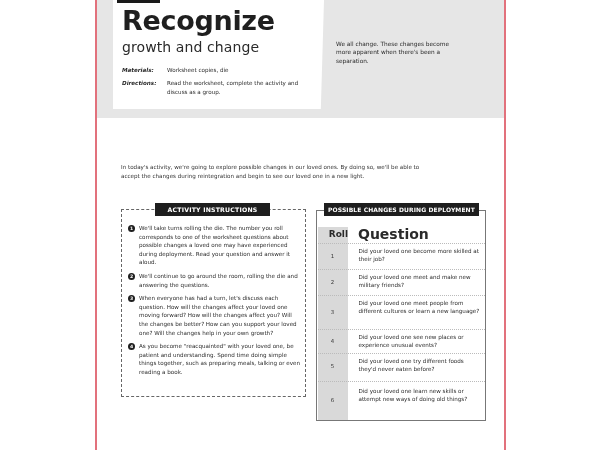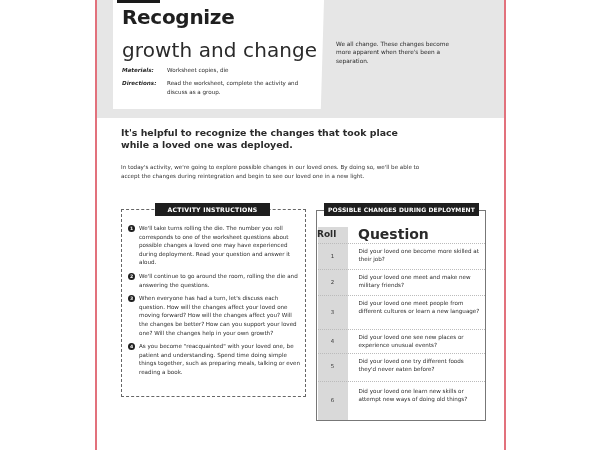--- a/index.html
+++ b/index.html
@@ -8,22 +8,22 @@
 
   .page { position: absolute; left: 0; top: 0; width: 600px; height: 450px; background: #fff; }
   .rule { position: absolute; top: 0; width: 2px; height: 450px; background: #e2717c; }
   .rule.left { left: 95px; }
   .rule.right { left: 504px; }
 
   .header-band { position: absolute; left: 97px; top: 0; width: 407px; height: 118px; background: #e6e6e6; }
   .card { position: absolute; left: 113px; top: 0; width: 211px; height: 109px; background: #fff;
           clip-path: polygon(0 0, 100% 0, 98.5% 100%, 0 100%); }
   .card-tab { position: absolute; left: 4px; top: 0; width: 43px; height: 3px; background: #1a1a1a; }
-  .title { position: absolute; left: 9px; top: 7px; font-size: 20px; font-weight: bold; letter-spacing: -0.3px; color: #1f1f1f; line-height: 1; }
-  .subtitle { position: absolute; left: 9px; top: 40px; font-size: 20px; color: #2a2a2a; line-height: 1; letter-spacing: 0.1px; }
+  .title { position: absolute; left: 9px; top: 7px; font-size: 27px; font-weight: bold; letter-spacing: -0.3px; color: #1f1f1f; line-height: 1; }
+  .subtitle { position: absolute; left: 9px; top: 40px; font-size: 14px; color: #2a2a2a; line-height: 1; letter-spacing: 0.1px; }
   .meta { position: absolute; left: 9px; font-size: 5.6px; line-height: 9px; color: #2b2b2b; }
   .meta .k { position: absolute; left: 0; font-style: italic; font-weight: bold; width: 42px; }
   .meta .v { position: absolute; left: 45px; width: 150px; }
   .meta.m1 { top: 66px; width: 200px; height: 10px; }
   .meta.m2 { top: 79px; width: 200px; height: 20px; }
 
   .tagline { position: absolute; left: 336px; top: 40px; width: 120px; font-size: 5.8px; line-height: 8.3px; color: #2b2b2b; }
 
   .heading { position: absolute; left: 121px; top: 127px; width: 300px; font-size: 9.4px; font-weight: bold; line-height: 12px; color: #2a2a2a; }
   .intro { position: absolute; left: 121px; top: 163px; width: 300px; font-size: 5.6px; line-height: 9.4px; color: #333; }
@@ -33,21 +33,21 @@
                  font-size: 6.2px; font-weight: bold; text-align: center; line-height: 13px; letter-spacing: 0.2px; }
   .steps { position: absolute; left: 127px; top: 224px; width: 175px; }
   .step { position: relative; padding-left: 12px; font-size: 5.6px; line-height: 8.6px; color: #2b2b2b; margin-bottom: 5px; }
   .step .num { position: absolute; left: 1px; top: 1px; width: 7px; height: 7px; border-radius: 50%; background: #1e1e1e; color: #fff;
                font-size: 4.6px; font-weight: bold; text-align: center; line-height: 7px; }
 
   .table-box { position: absolute; left: 316px; top: 210px; width: 170px; height: 211px; border: 1.5px solid #777; background: #fff; }
   .table-label { position: absolute; left: 324px; top: 203px; width: 155px; height: 13px; background: #1e1e1e; color: #fff;
                  font-size: 6px; font-weight: bold; text-align: center; line-height: 13px; letter-spacing: 0.1px; }
   .roll-col { position: absolute; left: 317.5px; top: 227px; width: 30px; height: 192.5px; background: #d9d9d9; }
-  .th-roll { position: absolute; left: 317px; top: 227px; width: 31px; text-align: left; font-size: 9px; font-weight: bold; color: #2a2a2a; line-height: 14px; }
+  .th-roll { position: absolute; left: 317px; top: 227px; width: 31px; text-align: right; font-size: 9px; font-weight: bold; color: #2a2a2a; line-height: 14px; }
   .th-q { position: absolute; left: 358px; top: 227px; font-size: 14px; font-weight: bold; color: #2a2a2a; line-height: 14px; }
   .row { position: absolute; left: 317.5px; width: 167px; border-top: 1px dotted #bbb; }
   .row .r { position: absolute; left: 0; width: 30px; text-align: center; font-size: 5.4px; color: #333; }
   .row .q { position: absolute; left: 41px; width: 122px; font-size: 5.6px; line-height: 8.4px; color: #2b2b2b; }
 </style>
 </head>
 <body>
 
 <div class="page">
   <div class="rule left"></div>
@@ -64,21 +64,20 @@
       <span class="v">Worksheet copies, die</span>
     </div>
     <div class="meta m2">
       <span class="k">Directions:</span>
       <span class="v">Read the worksheet, complete the activity and discuss as a group.</span>
     </div>
   </div>
 
   <div class="tagline">We all change. These changes become more apparent when there's been a separation.</div>
 
-  <div class="heading">It's helpful to recognize the changes that took place while a loved one was deployed.</div>
   <div class="intro">In today's activity, we're going to explore possible changes in our loved ones. By doing so, we'll be able to accept the changes during reintegration and begin to see our loved one in a new light.</div>
 
   <div class="instr-box"></div>
   <div class="instr-label">ACTIVITY INSTRUCTIONS</div>
   <div class="steps">
     <div class="step">
       <span class="num">1</span>
       <span>We'll take turns rolling the die. The number you roll corresponds to one of the worksheet questions about possible changes a loved one may have experienced during deployment. Read your question and answer it aloud.</span>
     </div>
     <div class="step">

